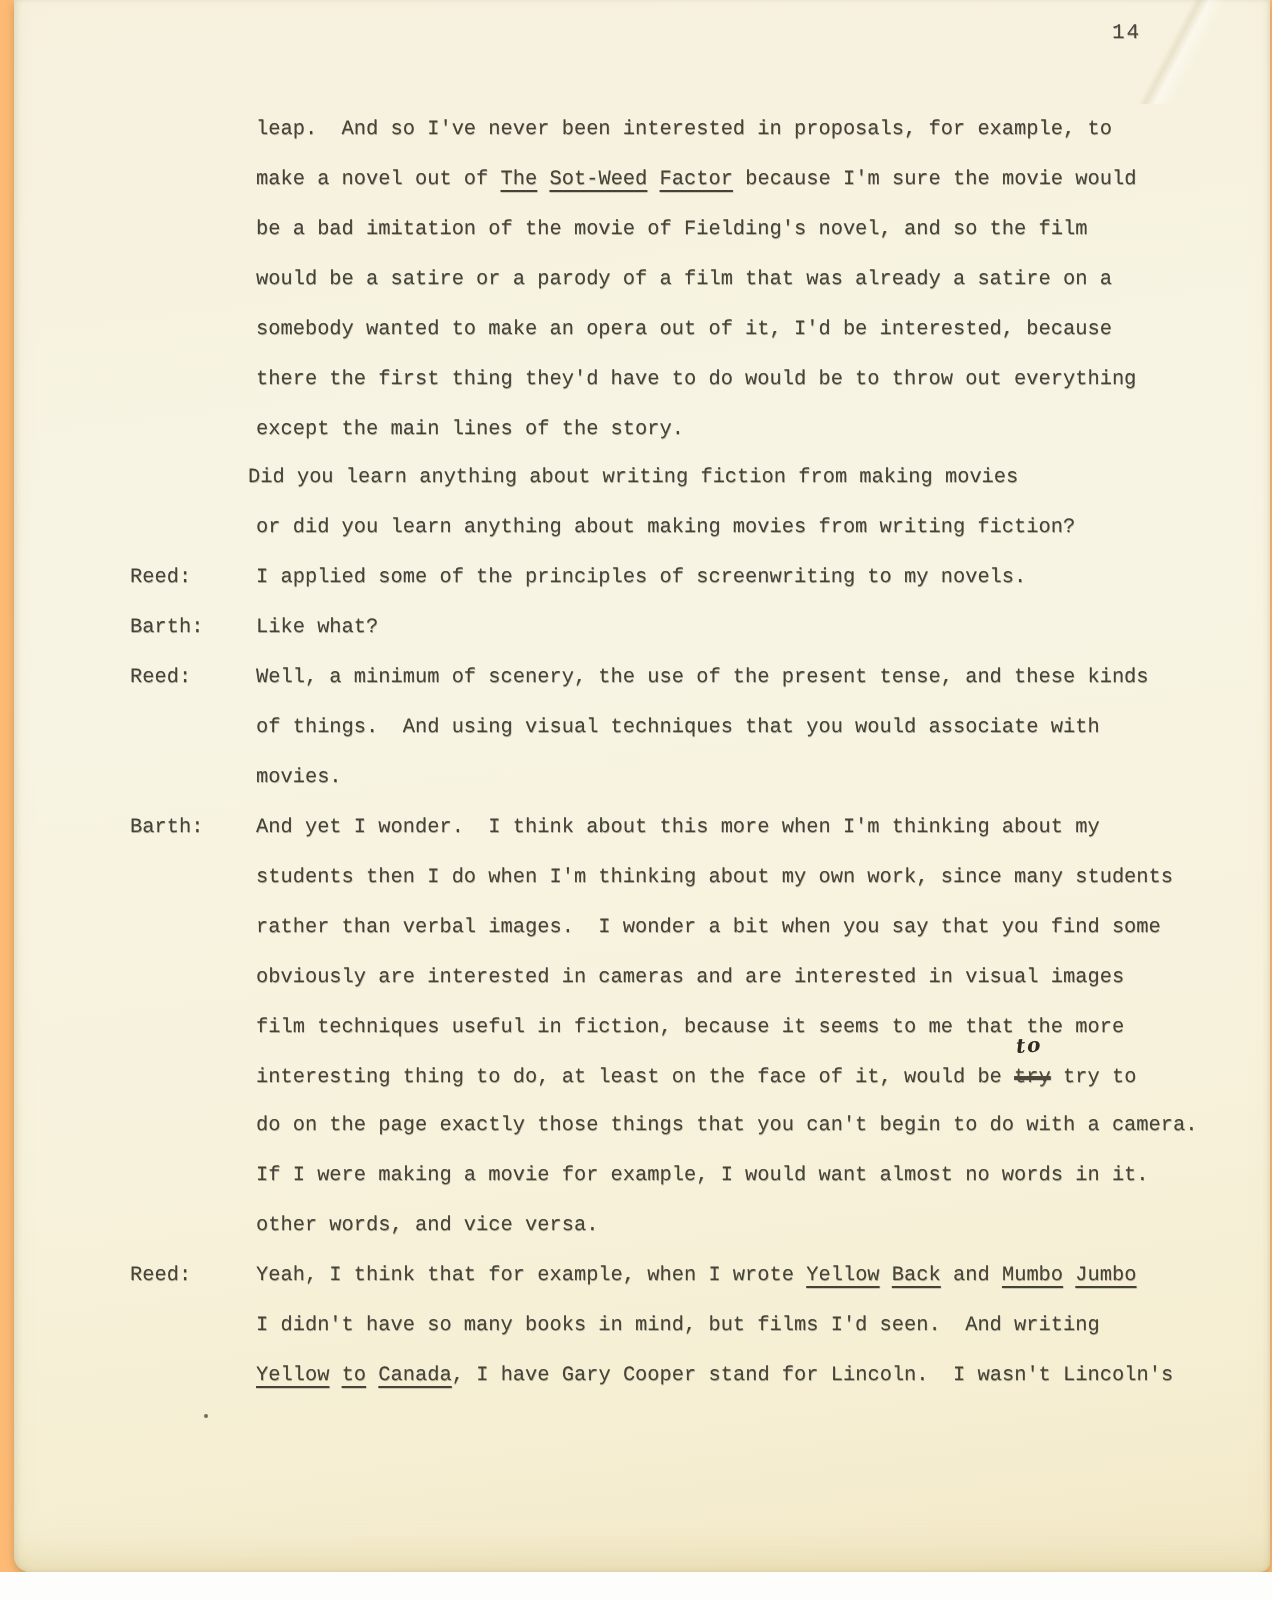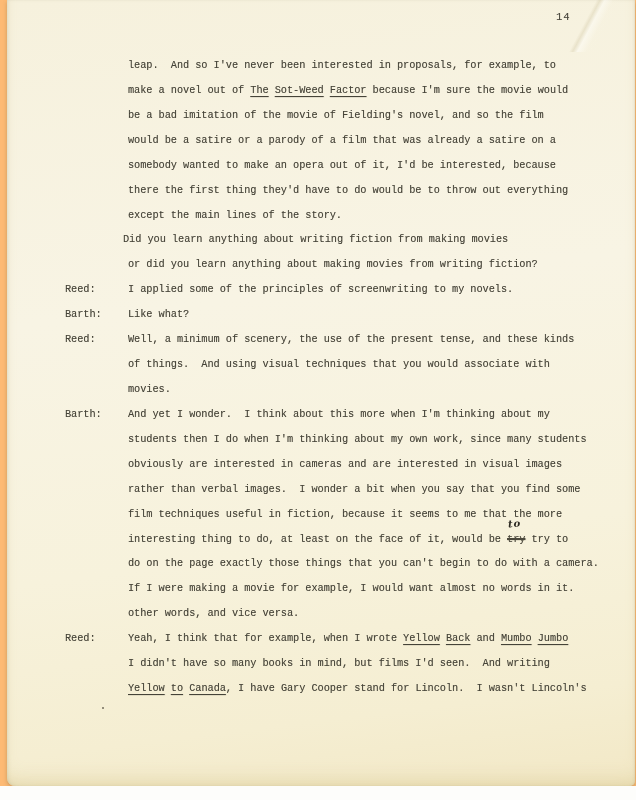--- a/index.html
+++ b/index.html
@@ -64,21 +64,21 @@
   .line {
     position: relative;
     height: 24.93px;
     line-height: 24.93px;
     padding-left: 121px;
     white-space: pre;
     font-size: 10.2px;
     color: #454338;
     text-shadow: 0.2px 0.3px 0.3px rgba(62, 57, 45, 0.38);
   }
-  .line.indent { padding-left: 116px; }
+  .line.indent { padding-left: 69px; margin-left: 48px; }
   .speaker {
     position: absolute;
     left: 58px;
     top: 0;
   }
   .u {
     text-decoration: underline;
     text-underline-offset: 2.5px;
     text-decoration-thickness: 1px;
   }
@@ -141,22 +141,22 @@
         <div class="line"><span>except the main lines of the story.</span></div>
         <div class="line indent"><span>Did you learn anything about writing fiction from making movies</span></div>
         <div class="line"><span>or did you learn anything about making movies from writing fiction?</span></div>
         <div class="line"><span class="speaker">Reed:</span><span>I applied some of the principles of screenwriting to my novels.</span></div>
         <div class="line"><span class="speaker">Barth:</span><span>Like what?</span></div>
         <div class="line"><span class="speaker">Reed:</span><span>Well, a minimum of scenery, the use of the present tense, and these kinds</span></div>
         <div class="line"><span>of things.  And using visual techniques that you would associate with</span></div>
         <div class="line"><span>movies.</span></div>
         <div class="line"><span class="speaker">Barth:</span><span>And yet I wonder.  I think about this more when I'm thinking about my</span></div>
         <div class="line"><span>students then I do when I'm thinking about my own work, since many students</span></div>
+        <div class="line"><span>rather than verbal images.  I wonder a bit when you say that you find some</span></div>
         <div class="line"><span>obviously are interested in cameras and are interested in visual images</span></div>
-        <div class="line"><span>rather than verbal images.  I wonder a bit when you say that you find some</span></div>
         <div class="line"><span>film techniques useful in fiction, because it seems to me that the more</span></div>
         <div class="line"><span>interesting thing to do, at least on the face of it, would be </span><span class="correction"><span class="handwritten">to</span><span class="strike">try</span></span><span> try to</span></div>
         <div class="line"><span>do on the page exactly those things that you can't begin to do with a camera.</span></div>
         <div class="line"><span>If I were making a movie for example, I would want almost no words in it.</span></div>
         <div class="line"><span>other words, and vice versa.</span></div>
         <div class="line"><span class="speaker">Reed:</span><span>Yeah, I think that for example, when I wrote </span><span class="u">Yellow</span><span> </span><span class="u">Back</span><span> and </span><span class="u">Mumbo</span><span> </span><span class="u">Jumbo</span></div>
         <div class="line"><span>I didn't have so many books in mind, but films I'd seen.  And writing</span></div>
         <div class="line"><span class="u">Yellow</span><span> </span><span class="u">to</span><span> </span><span class="u">Canada</span><span>, I have Gary Cooper stand for Lincoln.  I wasn't Lincoln's</span></div>
       </div>
     <div class="stray-dot"></div>

